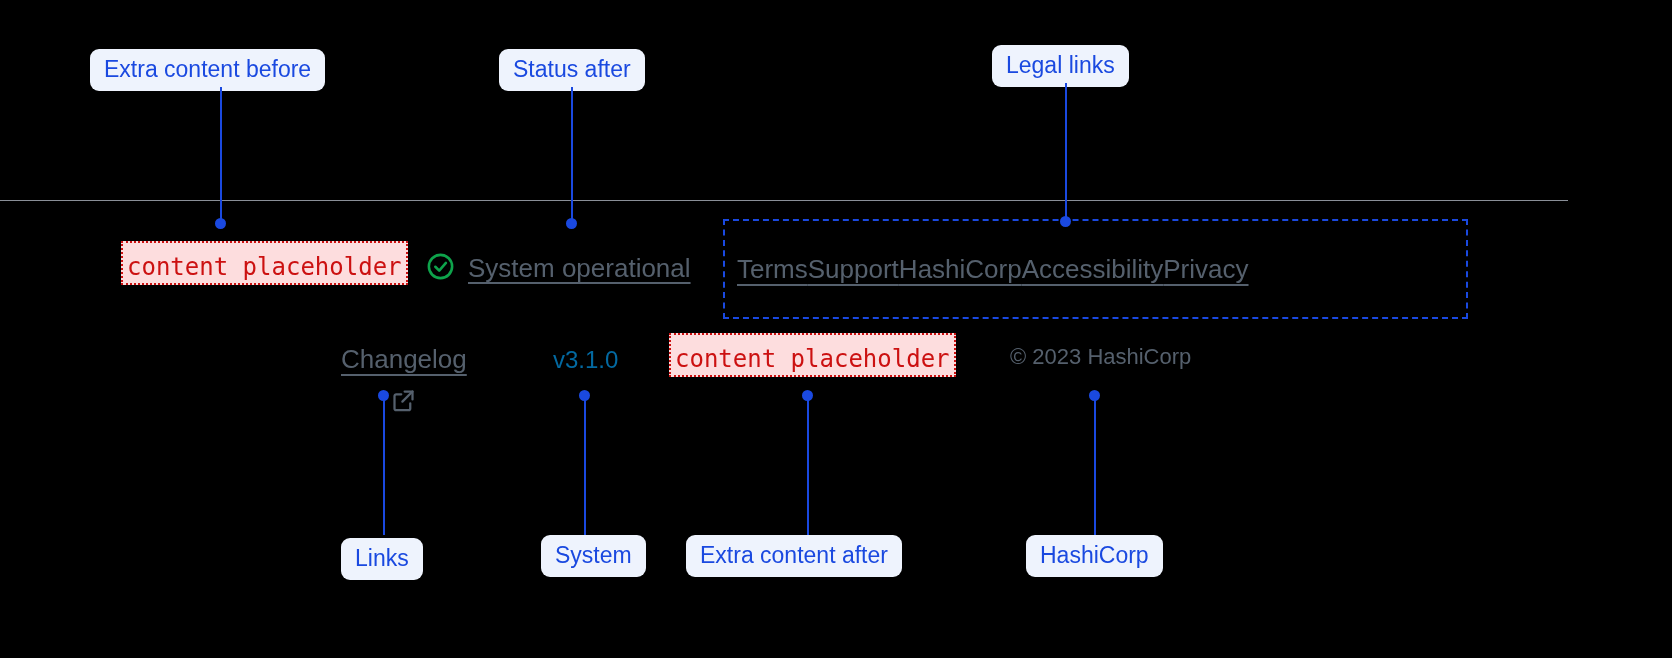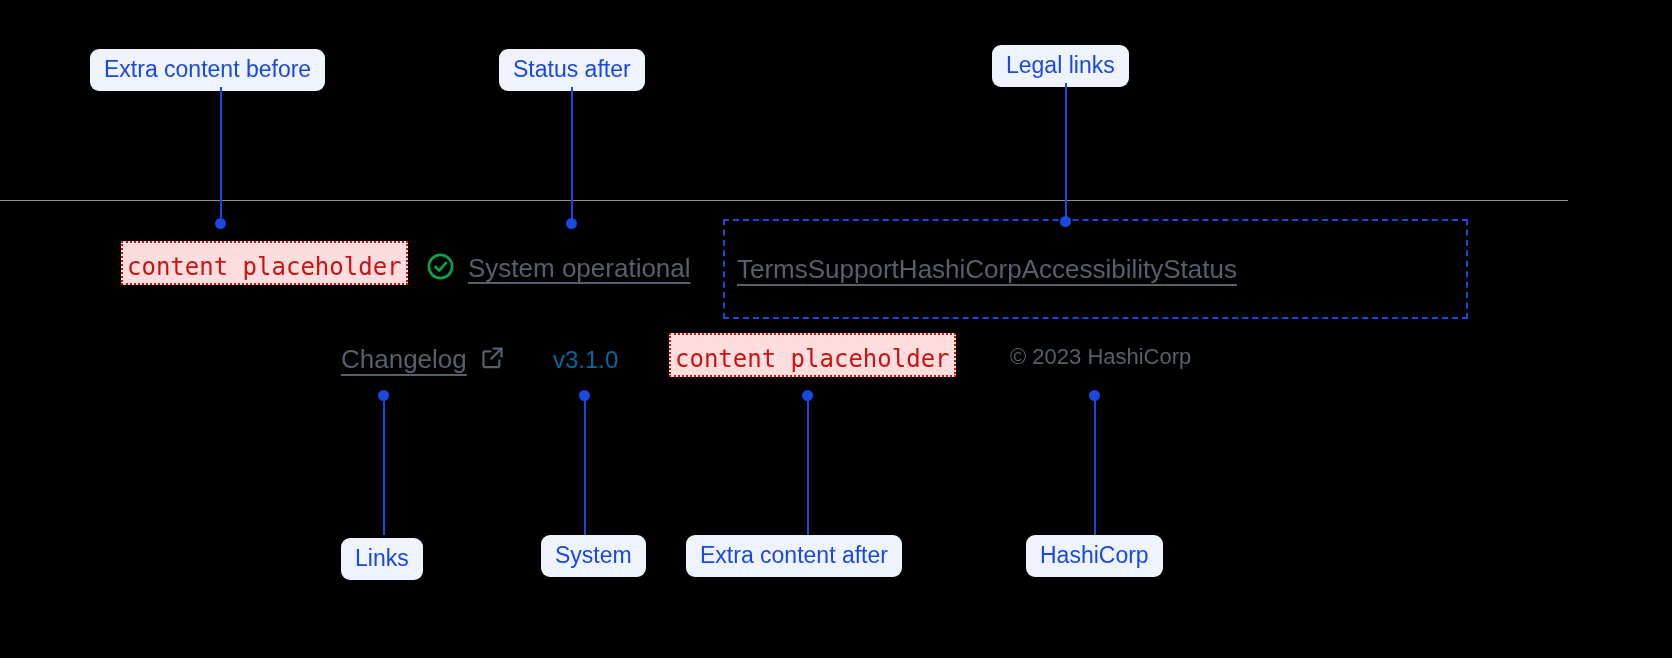--- a/index.html
+++ b/index.html
@@ -113,20 +113,21 @@
   }
 
   
   .changelog-link {
     position: absolute;
     left: 341px;
     top: 344px;
     display: flex;
     align-items: center;
     gap: 12px;
+    flex-direction: column;
   }
   .changelog-text {
     color: #55606d;
     font-size: 26px;
     text-decoration: underline;
     text-underline-offset: 6px;
     text-decoration-thickness: 2px;
   }
   .ext-icon { display: block; }
 
@@ -163,21 +164,21 @@
   </span>
   <span class="status-text">System operational</span>
 </div>
 
 <div class="legal-box"></div>
 <div class="legal-links">
   <a class="legal-link">Terms</a>
   <a class="legal-link">Support</a>
   <a class="legal-link">HashiCorp</a>
   <a class="legal-link">Accessibility</a>
-  <a class="legal-link">Status</a>
+  <a class="legal-link">Privacy</a>
 </div>
 
 <div class="changelog-link">
   <span class="changelog-text">Changelog</span>
   <span class="ext-icon">
     <svg width="27" height="27" viewBox="0 0 24 24" fill="none" stroke="#55606d" stroke-width="2" stroke-linecap="round" stroke-linejoin="round">
       <path d="M13 4h7v7"></path>
       <path d="M20 4l-9 9"></path>
       <path d="M18 14.5V19a1.5 1.5 0 0 1-1.5 1.5h-11A1.5 1.5 0 0 1 4 19V8a1.5 1.5 0 0 1 1.5-1.5H10"></path>
     </svg>

